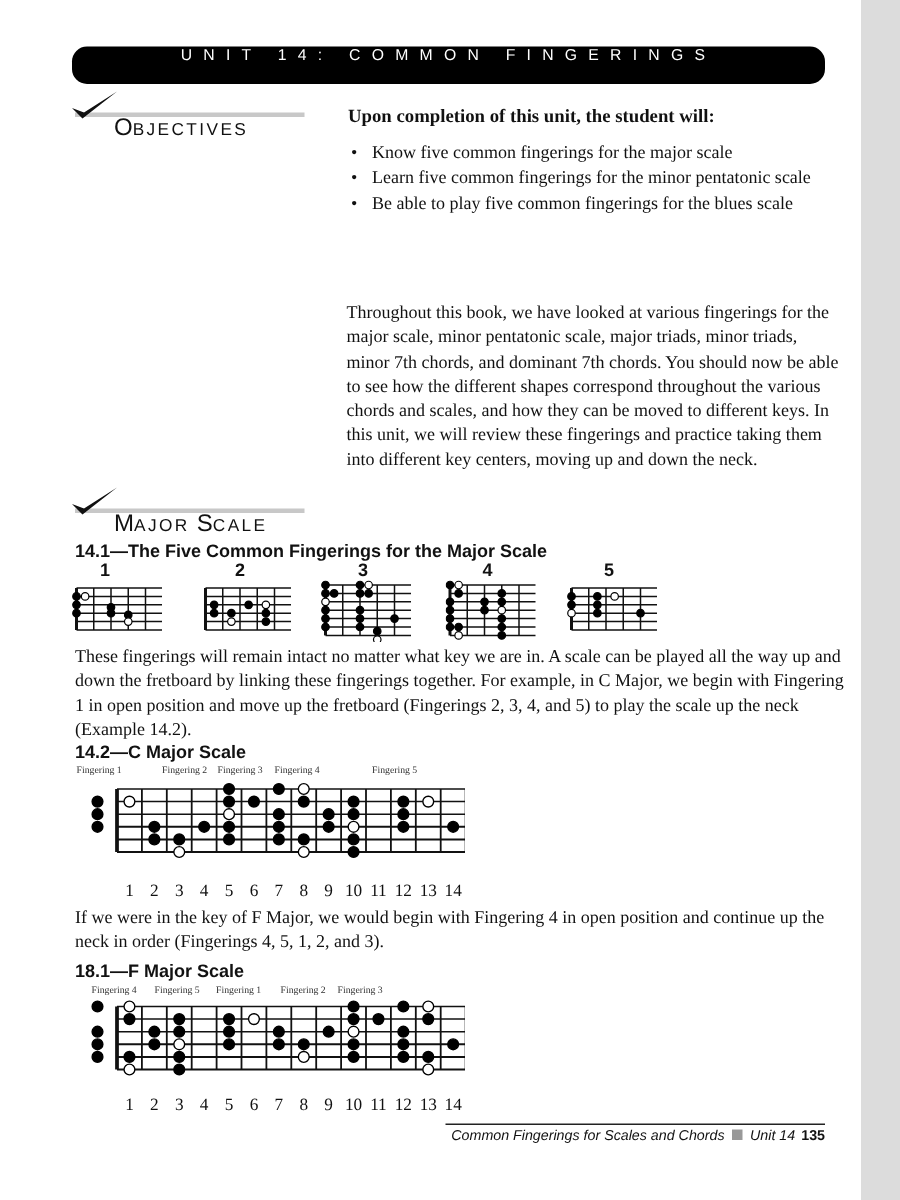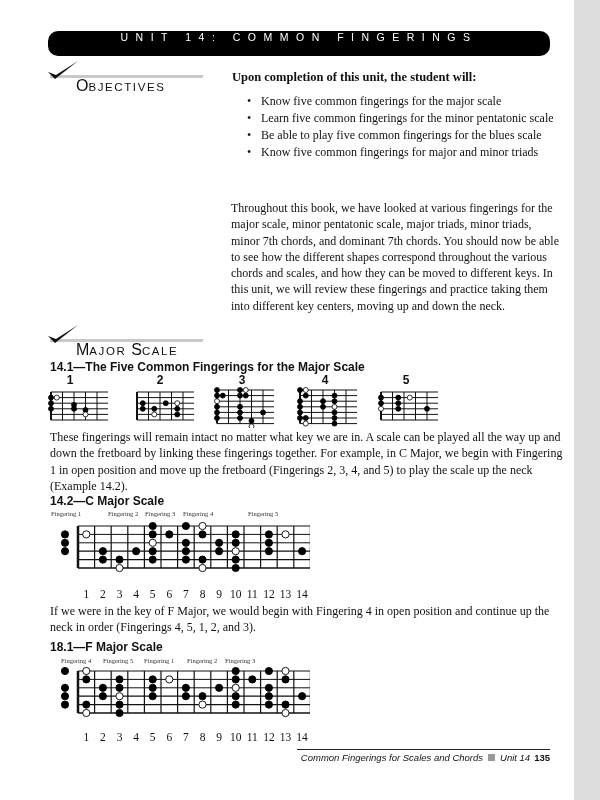--- a/index.html
+++ b/index.html
@@ -12,21 +12,21 @@
   .banner div { white-space: nowrap; }
   .sec-head { position: absolute; left: 50px; }
   .sec-head .rule { position: absolute; left: 0; top: 12px; width: 153px; height: 3px; background: #c8c8c8; }
   .sec-head .check { position: absolute; left: -4px; top: -4px; width: 34px; height: 24px; }
   .sec-head .title { position: absolute; left: 26px; top: 14px; font-family: "Liberation Sans", sans-serif;
             font-weight: normal; white-space: nowrap; color: #111; }
   .sec-head .title .big { font-size: 16px; }
   .sec-head .title .sm { font-size: 11.5px; letter-spacing: 1.6px; }
   .obj-lead { position: absolute; left: 232px; top: 70px; font-weight: bold; font-size: 12.5px; }
   .obj-list { position: absolute; left: 232px; top: 93px; margin: 0; padding: 0; list-style: none; font-size: 12px; }
-  .obj-list li { height: 17px; line-height: 17px; white-space: nowrap; margin-left: 13px; }
+  .obj-list li { height: 17px; line-height: 17px; white-space: nowrap; }
   .obj-list li .bul { display: inline-block; width: 14px; padding-left: 2px; }
   .intro { position: absolute; left: 231px; top: 200px; width: 330px; font-size: 12px; line-height: 16.3px; }
   .fig-title { position: absolute; left: 50px; font-family: "Liberation Sans", sans-serif; font-weight: bold; font-size: 12px; white-space: nowrap; }
   .body-para { position: absolute; left: 50px; width: 520px; font-size: 12px; line-height: 16.3px; }
   .mini { position: absolute; top: 374px; }
   .mini .num { position: absolute; top: -1px; width: 60px; text-align: center; font-family: "Liberation Sans", sans-serif; font-weight: bold; font-size: 12px; }
   .fret-svg { position: absolute; }
   .flabel { position: absolute; font-size: 6.5px; white-space: nowrap; color: #333; }
   .fnum { position: absolute; font-size: 11.5px; width: 20px; text-align: center; }
   .footer-rule { position: absolute; left: 297px; top: 749px; width: 253px; height: 1px; background: #222; }
@@ -52,21 +52,20 @@
   <div class="title">
     <span class="big">O</span><span class="sm">BJECTIVES</span>
   </div>
 </div>
 
 <div class="obj-lead">Upon completion of this unit, the student will:</div>
 <ul class="obj-list">
   <li><span class="bul">•</span><span>Know five common fingerings for the major scale</span></li>
   <li><span class="bul">•</span><span>Learn five common fingerings for the minor pentatonic scale</span></li>
   <li><span class="bul">•</span><span>Be able to play five common fingerings for the blues scale</span></li>
-  <li><span class="bul">•</span><span>Know five common fingerings for major and minor triads</span></li>
 </ul>
 
 <div class="intro">Throughout this book, we have looked at various fingerings for the major scale, minor pentatonic scale, major triads, minor triads, minor 7th chords, and dominant 7th chords. You should now be able to see how the different shapes correspond throughout the various chords and scales, and how they can be moved to different keys. In this unit, we will review these fingerings and practice taking them into different key centers, moving up and down the neck.</div>
 
 <div class="sec-head" style="top:327px;">
   <div class="rule"></div>
   <svg class="check" viewBox="0 0 34 24">
     <path d="M2 13 L9 20 L32 2 L10 16 Z" fill="#111"></path>
   </svg>
   <div class="title">

